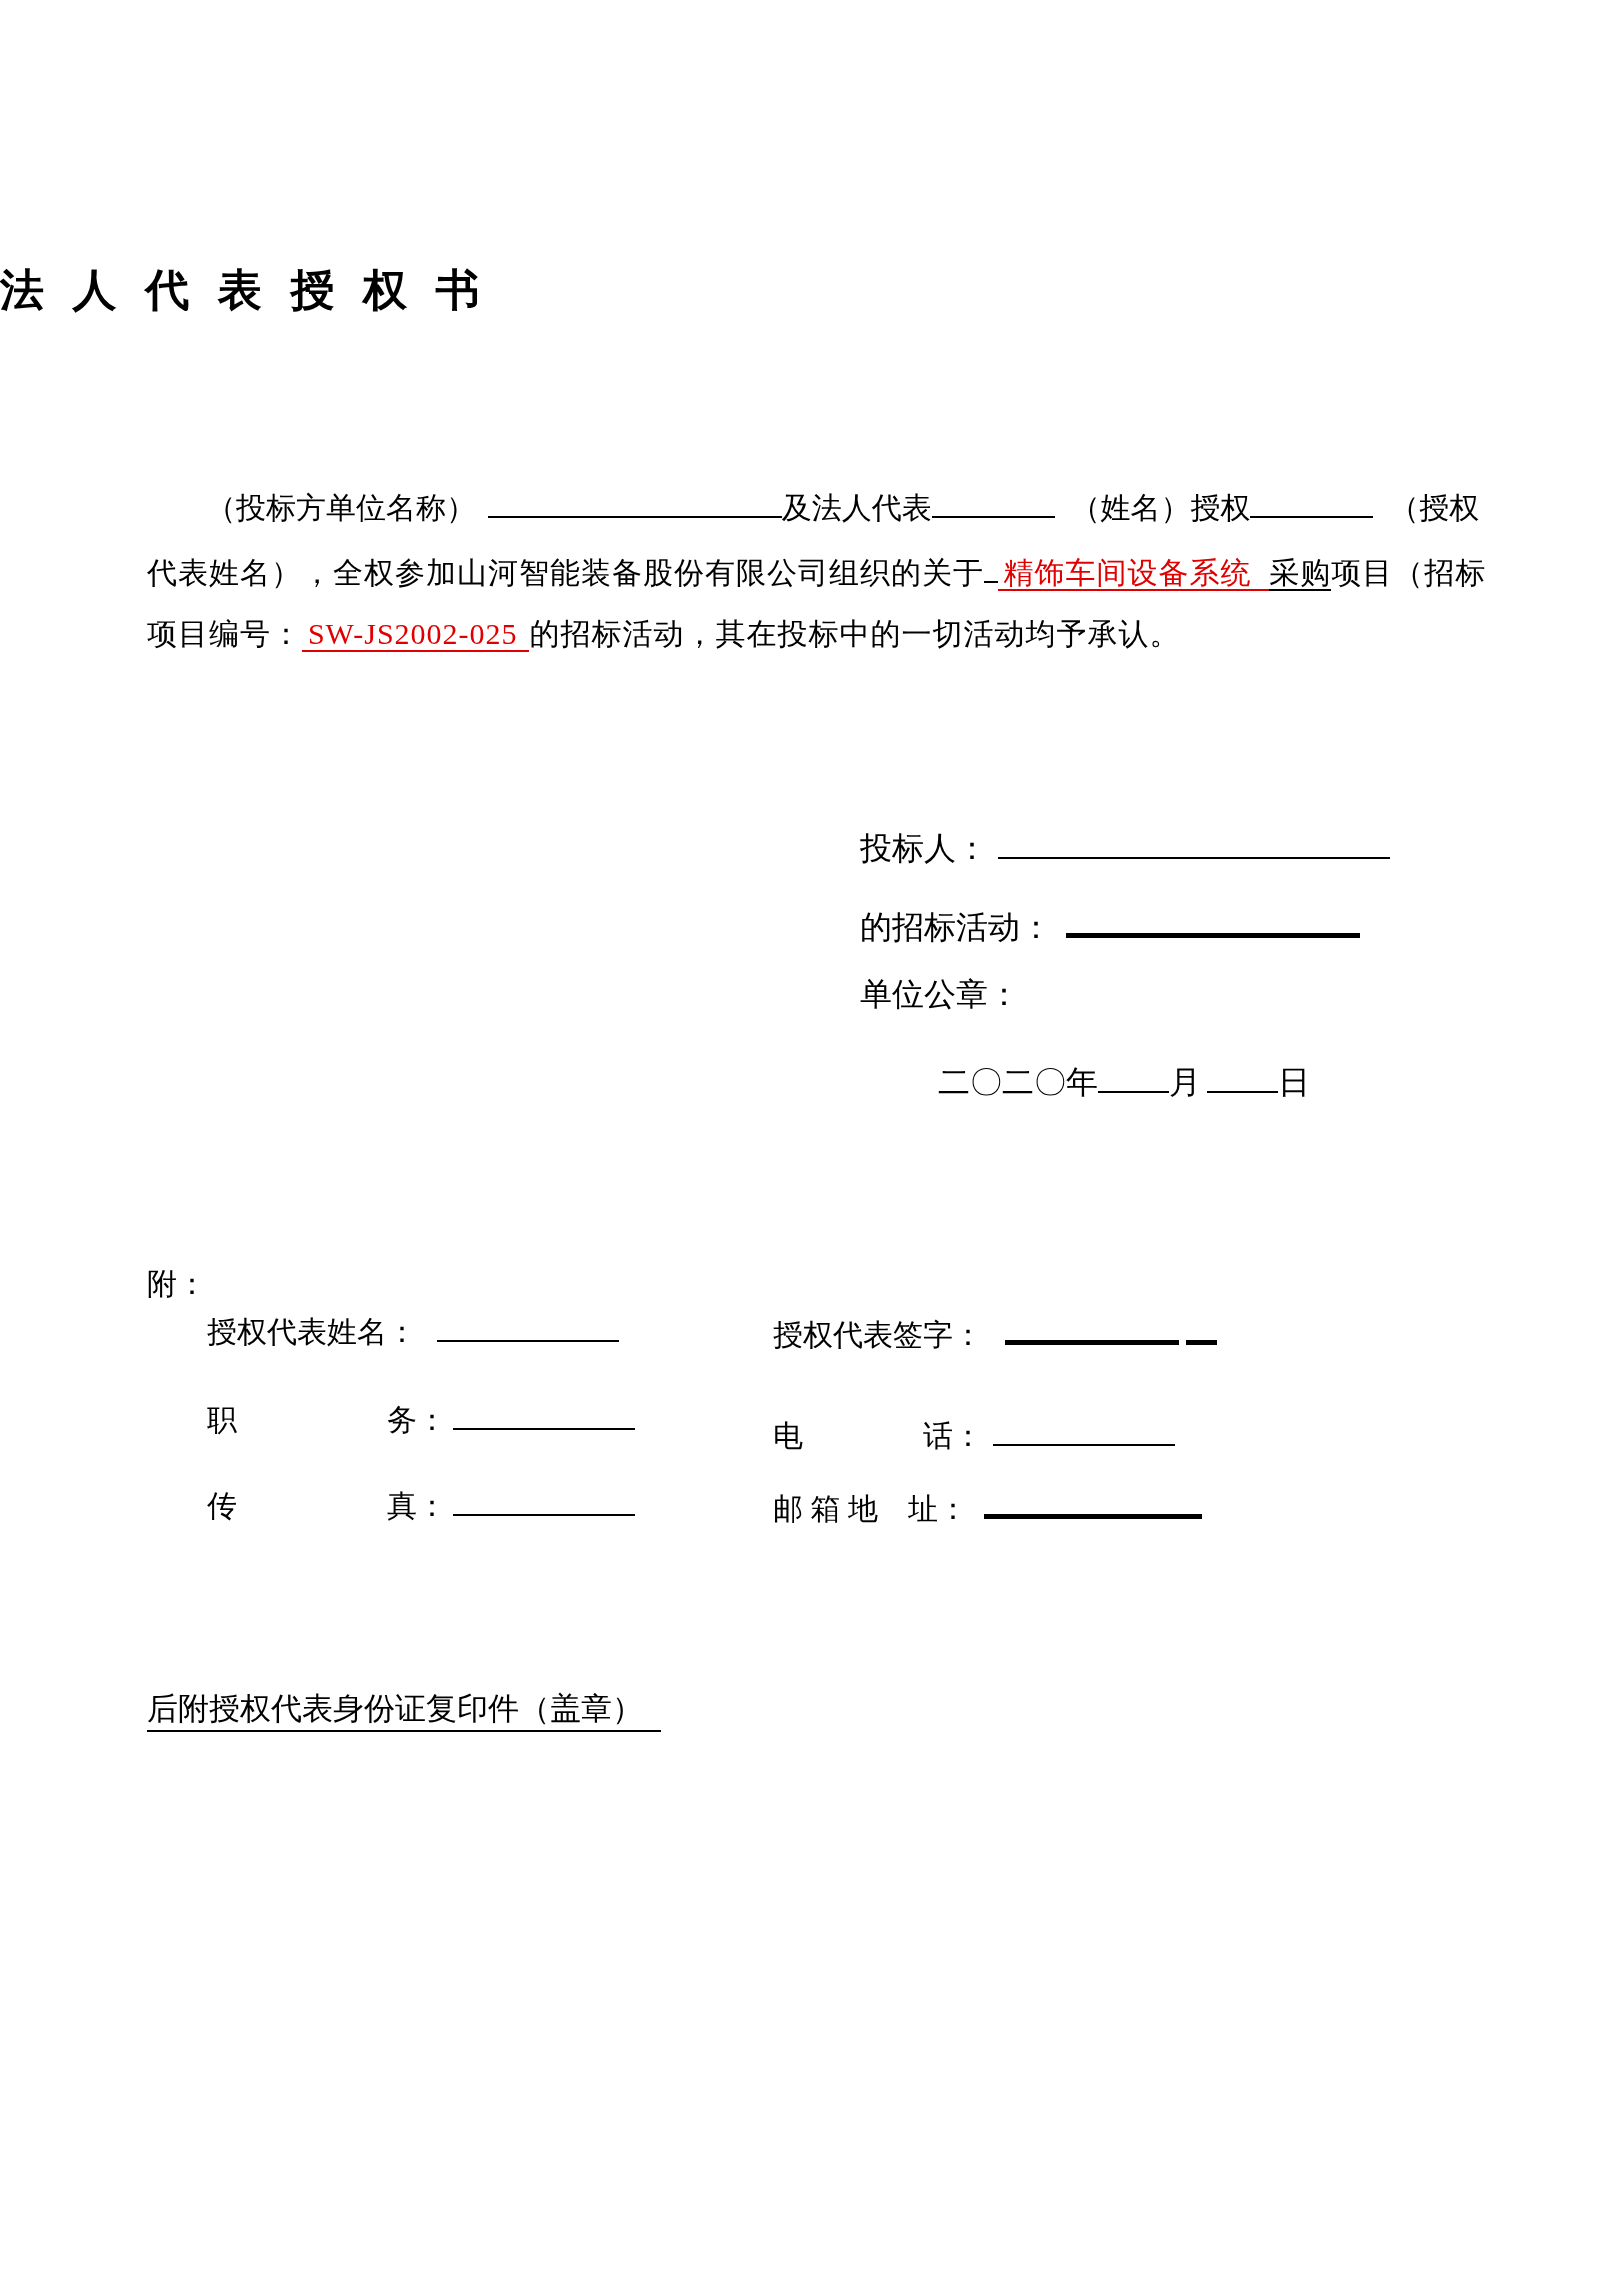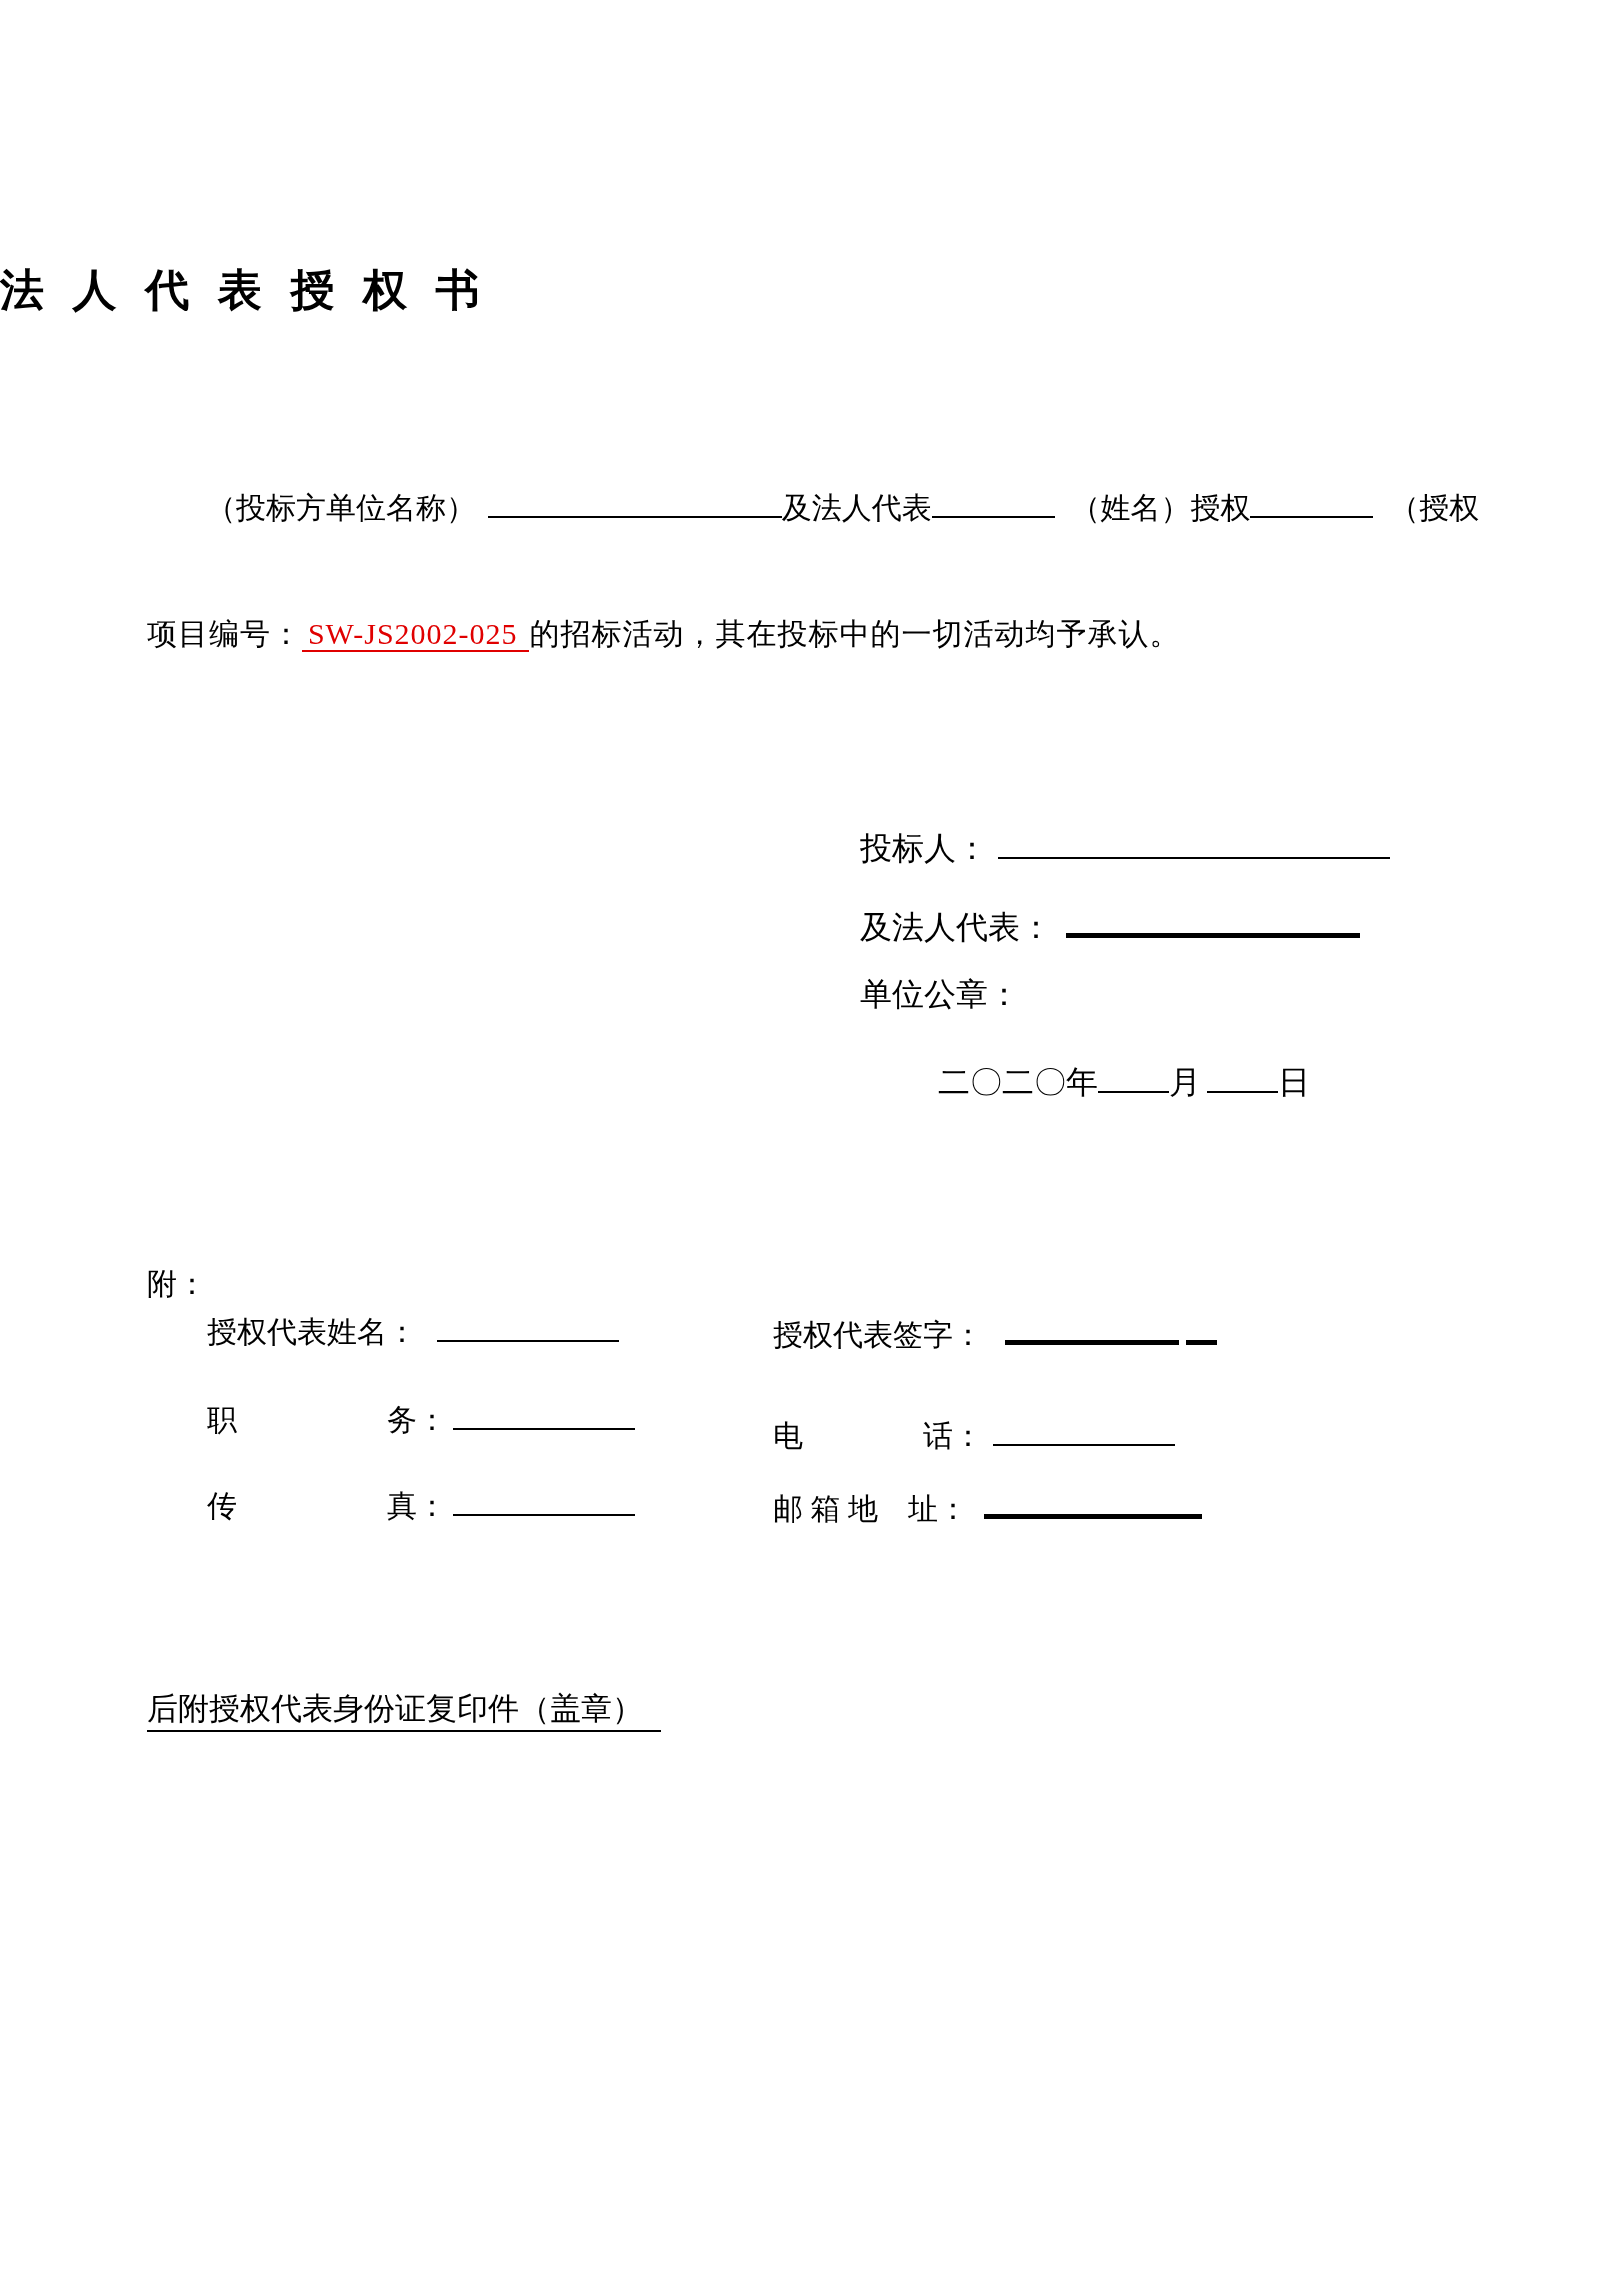--- a/index.html
+++ b/index.html
@@ -42,31 +42,34 @@
 
 <div id="page">
 
   <div class="abs title" style="top:261px;">法 人 代 表 授 权 书</div>
 
 
   <div class="abs t" style="left:206px;top:484px;">
     <span>（投标方单位名称）</span><span class="blank" style="width:294px;margin-left:11.8px;"></span><span>及法人代表</span><span class="blank" style="width:123px;"></span><span style="margin-left:15.7px;">（姓名）授权</span><span class="blank" style="width:123px;"></span><span style="margin-left:15.7px;">（授权</span>
   </div>
 
+  <div class="abs t" style="left:147px;top:549px;letter-spacing:1px;">
+    <span>代表姓名），全权参加山河智能装备股份有限公司组织的关于</span><span class="blank" style="width:13.7px;border-bottom-width:2.9px;"></span><span class="red u-red pad-sides" style="padding-right:17.6px;">精饰车间设备系统</span><span class="u-black">采购</span><span>项目（招标</span>
+  </div>
 
   <div class="abs t" style="left:147px;top:614px;letter-spacing:1px;">
     <span>项目编号：</span><span class="red u-red pad-sides" style="padding-right:11.8px;">SW-JS2002-025</span><span>的招标活动，其在投标中的一切活动均予承认。</span>
   </div>
 
   <div class="abs t" style="left:860px;top:823px;font-size:32px;text-align:right;">
     <span>投标人：</span><span class="blank med" style="width:392px;margin-left:9.8px;"></span>
   </div>
 
   <div class="abs t" style="left:860px;top:899px;font-size:32px;">
-    <span>及法人代表：</span><span class="blank thick" style="width:294px;margin-left:13.7px;"></span>
+    <span>的招标活动：</span><span class="blank thick" style="width:294px;margin-left:13.7px;"></span>
   </div>
 
   <div class="abs t" style="left:860px;top:974px;font-size:32px;">
     <span>单位公章：</span>
   </div>
 
   <div class="abs t" style="left:938px;top:1057px;font-size:32px;">
     <span>二〇二〇年</span><span class="blank med" style="width:71px;"></span><span>月</span><span class="blank med" style="width:71px;margin-left:5.9px;"></span><span>日</span>
   </div>
 

